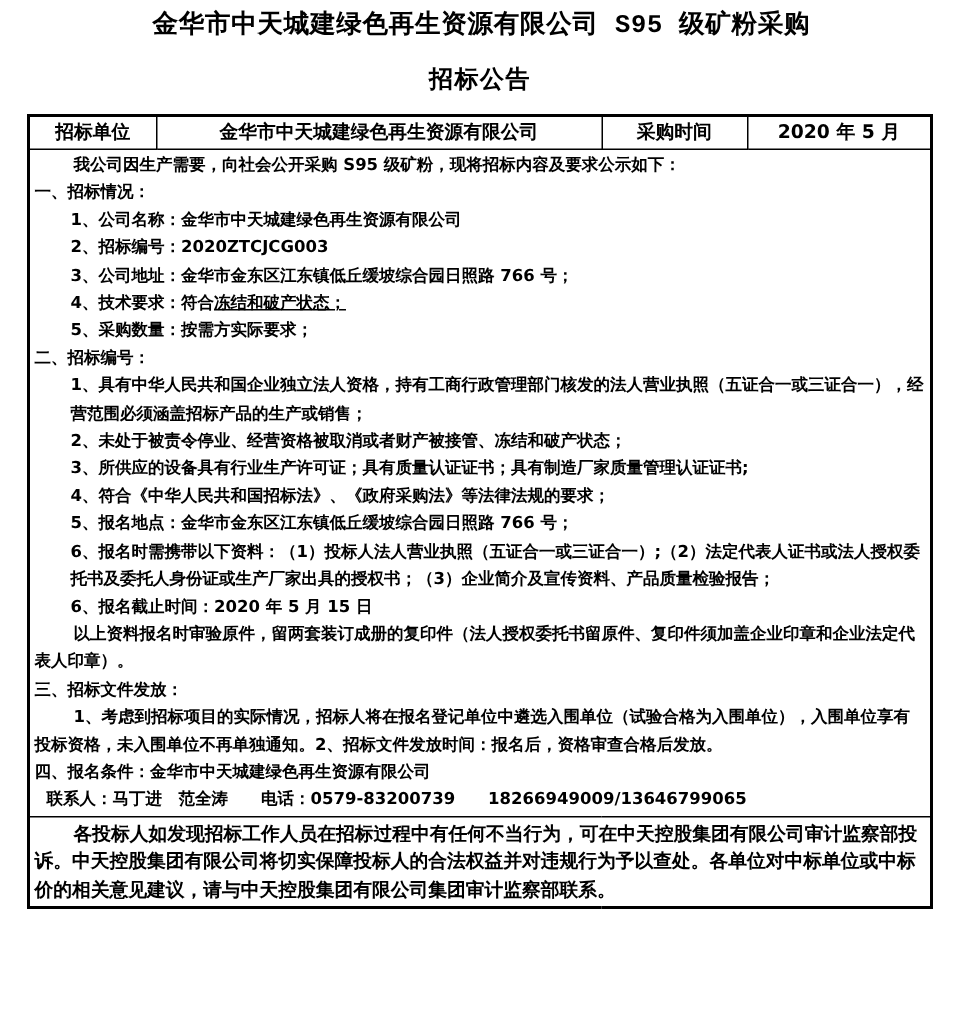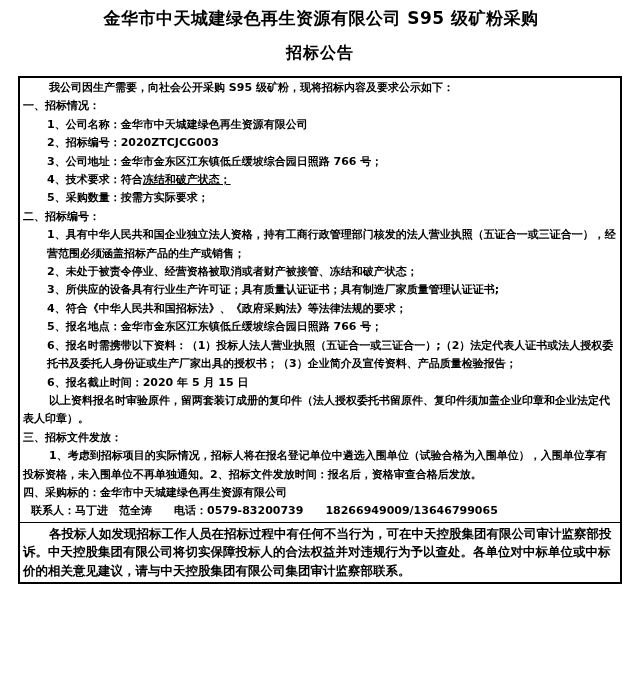--- a/index.html
+++ b/index.html
@@ -18,20 +18,21 @@
     background: #ffffff;
     box-sizing: border-box;
   }
   .doc-title {
     margin: 6px 0 0 0;
     text-align: center;
     font-size: 17px;
     font-weight: bold;
     line-height: 24px;
     letter-spacing: 0.5px;
+    font-family: Liberation Mono, monospace;
   }
   .doc-subtitle {
     margin: 12px 2px 0 0;
     text-align: center;
     font-size: 16px;
     font-weight: bold;
     line-height: 22px;
     letter-spacing: 1px;
   }
   table.info-table {
@@ -107,20 +108,26 @@
 
   <table class="info-table">
     <colgroup>
       <col style="width:85px">
       <col style="width:297px">
       <col style="width:97px">
       <col style="width:123px">
     </colgroup>
     <tbody>
       <tr>
+        <td class="hdr-cell">招标单位</td>
+        <td class="val-cell">金华市中天城建绿色再生资源有限公司</td>
+        <td class="hdr-cell">采购时间</td>
+        <td class="val-cell">2020 年 5 月</td>
+      </tr>
+      <tr>
         <td class="body-cell" colspan="4">
           <div class="body-content">
             <div class="para-indent">我公司因生产需要，向社会公开采购 S95 级矿粉，现将招标内容及要求公示如下：</div>
 
             <div class="sec-title">一、招标情况：</div>
             <div class="list-item">1、公司名称：金华市中天城建绿色再生资源有限公司</div>
             <div class="list-item">2、招标编号：2020ZTCJCG003</div>
             <div class="list-item">3、公司地址：金华市金东区江东镇低丘缓坡综合园日照路 766 号；</div>
             <div class="list-item"><span>4、技术要求：符合</span><span class="underlined">冻结和破产状态；</span></div>
             <div class="list-item">5、采购数量：按需方实际要求；</div>
@@ -131,21 +138,21 @@
             <div class="list-item">3、所供应的设备具有行业生产许可证；具有质量认证证书；具有制造厂家质量管理认证证书;</div>
             <div class="list-item">4、符合《中华人民共和国招标法》、《政府采购法》等法律法规的要求；</div>
             <div class="list-item">5、报名地点：金华市金东区江东镇低丘缓坡综合园日照路 766 号；</div>
             <div class="list-item">6、报名时需携带以下资料：（1）投标人法人营业执照（五证合一或三证合一）;（2）法定代表人证书或法人授权委托书及委托人身份证或生产厂家出具的授权书；（3）企业简介及宣传资料、产品质量检验报告；</div>
             <div class="list-item">6、报名截止时间：2020 年 5 月 15 日</div>
             <div class="para-indent">以上资料报名时审验原件，留两套装订成册的复印件（法人授权委托书留原件、复印件须加盖企业印章和企业法定代表人印章）。</div>
 
             <div class="sec-title">三、招标文件发放：</div>
             <div class="para-indent">1、考虑到招标项目的实际情况，招标人将在报名登记单位中遴选入围单位（试验合格为入围单位），入围单位享有投标资格，未入围单位不再单独通知。2、招标文件发放时间：报名后，资格审查合格后发放。</div>
 
-            <div class="sec-title">四、采购标的：金华市中天城建绿色再生资源有限公司</div>
+            <div class="sec-title">四、报名条件：金华市中天城建绿色再生资源有限公司</div>
             <div class="contacts-line">联系人：马丁进　范全涛　　电话：0579-83200739　　18266949009/13646799065</div>
           </div>
         </td>
       </tr>
       <tr>
         <td class="footer-cell" colspan="4">
           <div class="footer-content">
             <div class="para-indent">各投标人如发现招标工作人员在招标过程中有任何不当行为，可在中天控股集团有限公司审计监察部投诉。中天控股集团有限公司将切实保障投标人的合法权益并对违规行为予以查处。各单位对中标单位或中标价的相关意见建议，请与中天控股集团有限公司集团审计监察部联系。</div>
 
           </div>

